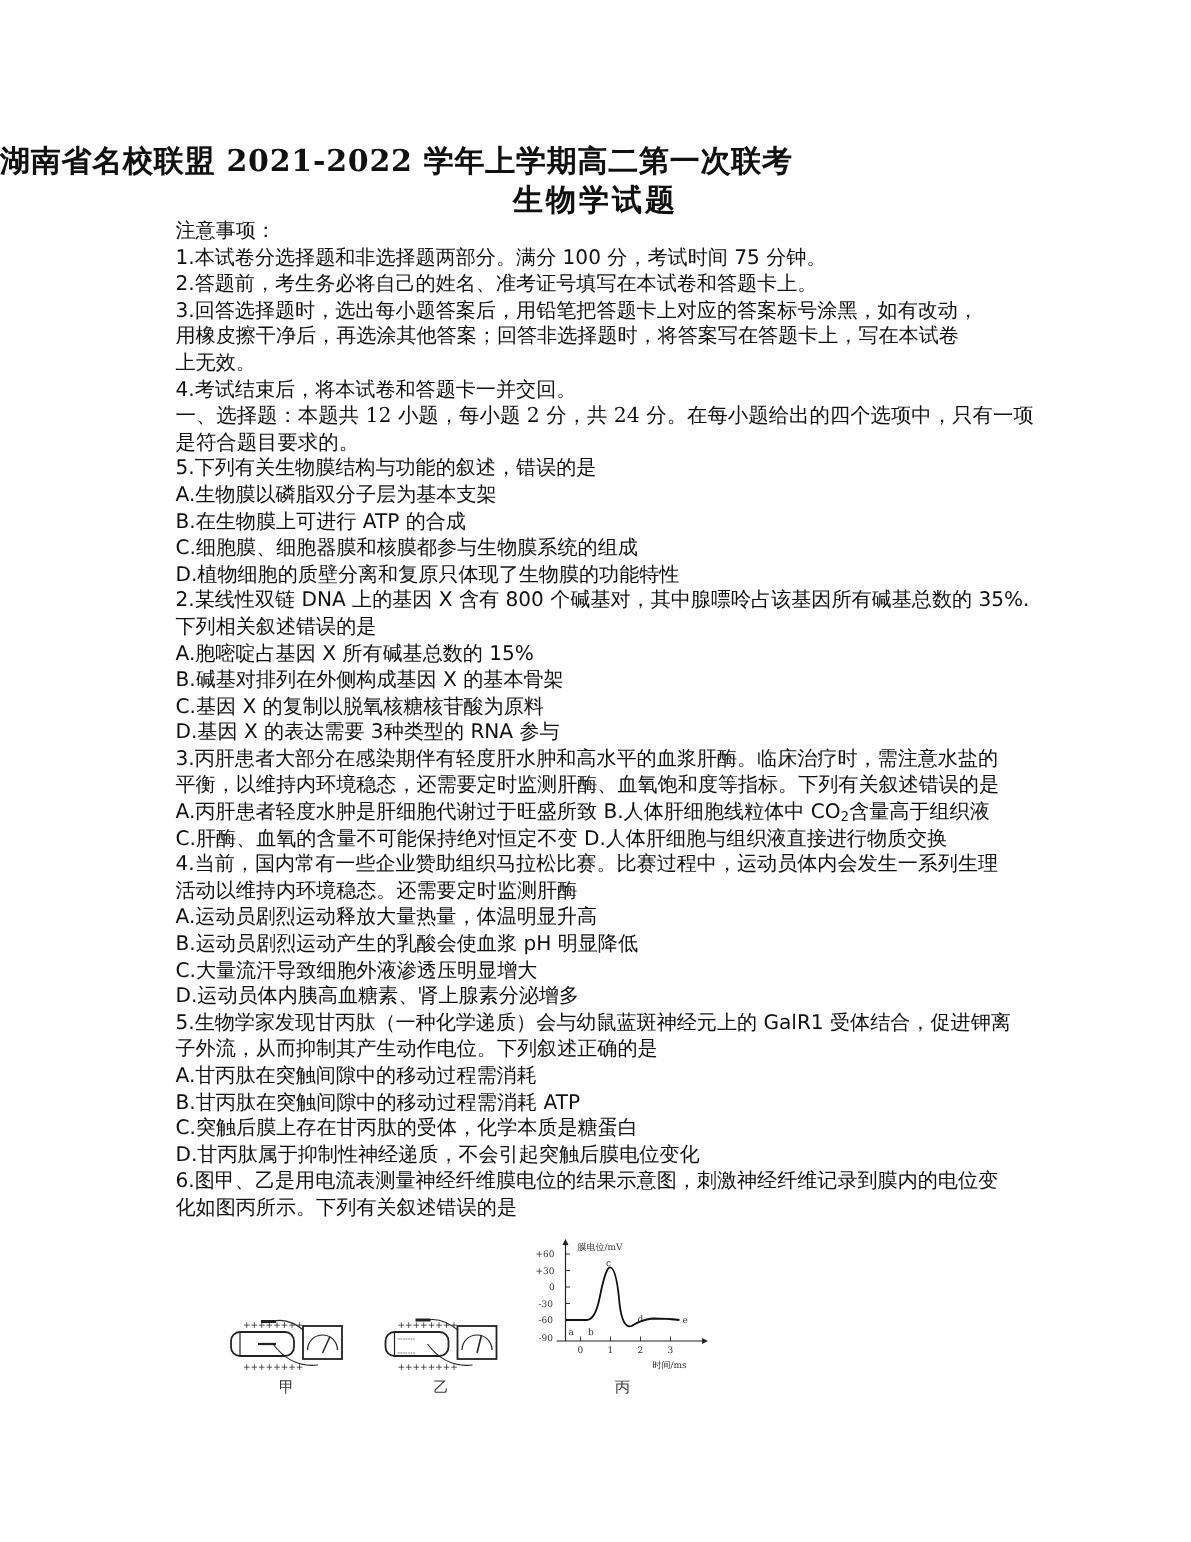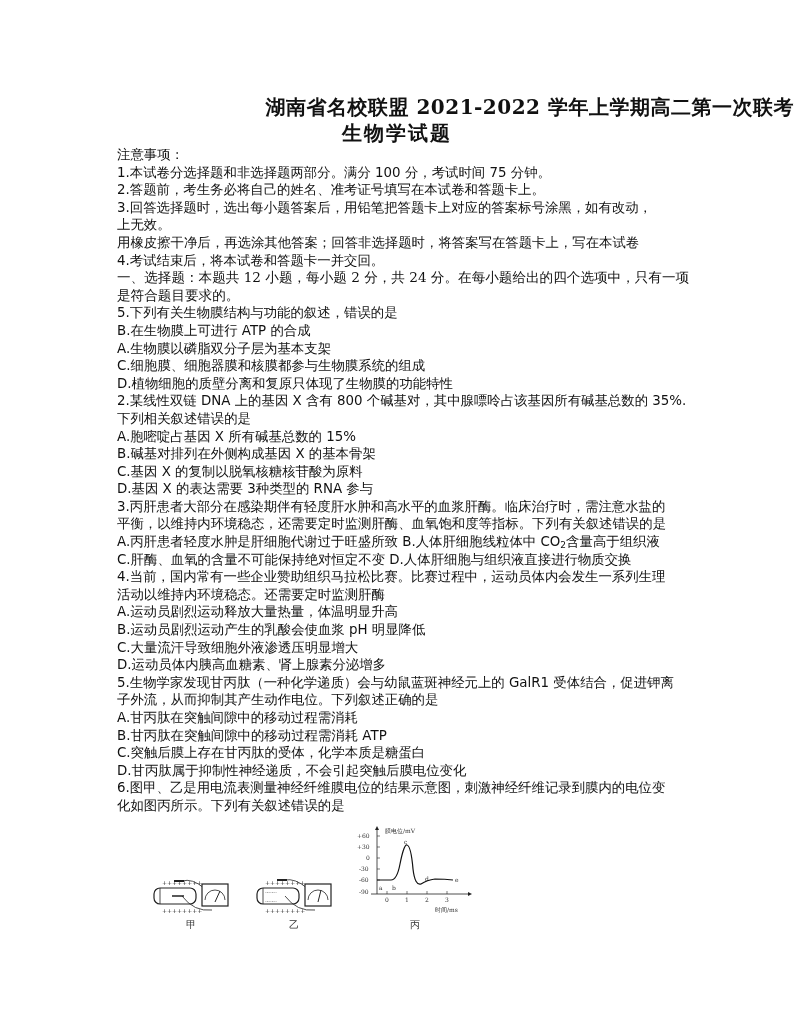--- a/index.html
+++ b/index.html
@@ -1,18 +1,18 @@
 <!DOCTYPE html>
 <html><head>
 <meta charset="utf-8">
 <style>
   html, body { margin:0; padding:0; background:#ffffff; }
   body { width:794px; height:1028px; position:relative; overflow:hidden;
          font-family:"DejaVu Serif", "Liberation Serif", serif; color:#111; }
-  .title { position:absolute; left:0; width:794px; text-align:right; font-weight:bold;
+  .title { position:absolute; left:0; width:794px; text-align:left; font-weight:bold;
            font-size:20px; top:94px; letter-spacing:0.5px; font-family:"DejaVu Serif", serif; }
   .subtitle { position:absolute; left:0; width:794px; text-align:center; font-weight:bold;
            font-size:20px; top:120px; letter-spacing:2px; }
   .body { position:absolute; left:117px; top:146px; width:575px; font-size:13.4px; line-height:17.6px;
           font-family:"DejaVu Sans", "Liberation Sans", sans-serif; }
   .line { white-space:nowrap; }
   .bold { font-weight:normal; font-family:"DejaVu Serif", serif; font-size:13.6px; }
   sub { font-size:9px; vertical-align:-2px; line-height:0; }
   .figs { position:absolute; left:0; top:818px; width:794px; height:120px; }
   .fig-label { position:absolute; font-size:10px; font-family:"DejaVu Sans", sans-serif; color:#333; }
@@ -21,30 +21,30 @@
 <body>
 
 <div class="title">湖南省名校联盟 2021-2022 学年上学期高二第一次联考</div>
 <div class="subtitle">生物学试题</div>
 
 <div class="body">
   <div class="line">注意事项：</div>
   <div class="line">1.本试卷分选择题和非选择题两部分。满分 100 分，考试时间 75 分钟。</div>
   <div class="line">2.答题前，考生务必将自己的姓名、准考证号填写在本试卷和答题卡上。</div>
   <div class="line">3.回答选择题时，选出每小题答案后，用铅笔把答题卡上对应的答案标号涂黑，如有改动，</div>
+  <div class="line">用橡皮擦干净后，再选涂其他答案；回答非选择题时，将答案写在答题卡上，写在本试卷</div>
   <div class="line">上无效。</div>
-  <div class="line">用橡皮擦干净后，再选涂其他答案；回答非选择题时，将答案写在答题卡上，写在本试卷</div>
   <div class="line">4.考试结束后，将本试卷和答题卡一并交回。</div>
 
   <div class="line bold">一、选择题：本题共 12 小题，每小题 2 分，共 24 分。在每小题给出的四个选项中，只有一项</div>
   <div class="line bold">是符合题目要求的。</div>
 
   <div class="line">5.下列有关生物膜结构与功能的叙述，错误的是</div>
+  <div class="line">A.生物膜以磷脂双分子层为基本支架</div>
   <div class="line">B.在生物膜上可进行 ATP 的合成</div>
-  <div class="line">A.生物膜以磷脂双分子层为基本支架</div>
   <div class="line">C.细胞膜、细胞器膜和核膜都参与生物膜系统的组成</div>
   <div class="line">D.植物细胞的质壁分离和复原只体现了生物膜的功能特性</div>
 
   <div class="line">2.某线性双链 DNA 上的基因 X 含有 800 个碱基对，其中腺嘌呤占该基因所有碱基总数的 35%.</div>
   <div class="line">下列相关叙述错误的是</div>
   <div class="line">A.胞嘧啶占基因 X 所有碱基总数的 15%</div>
   <div class="line">B.碱基对排列在外侧构成基因 X 的基本骨架</div>
   <div class="line">C.基因 X 的复制以脱氧核糖核苷酸为原料</div>
   <div class="line">D.基因 X 的表达需要 3种类型的 RNA 参与</div>
 

